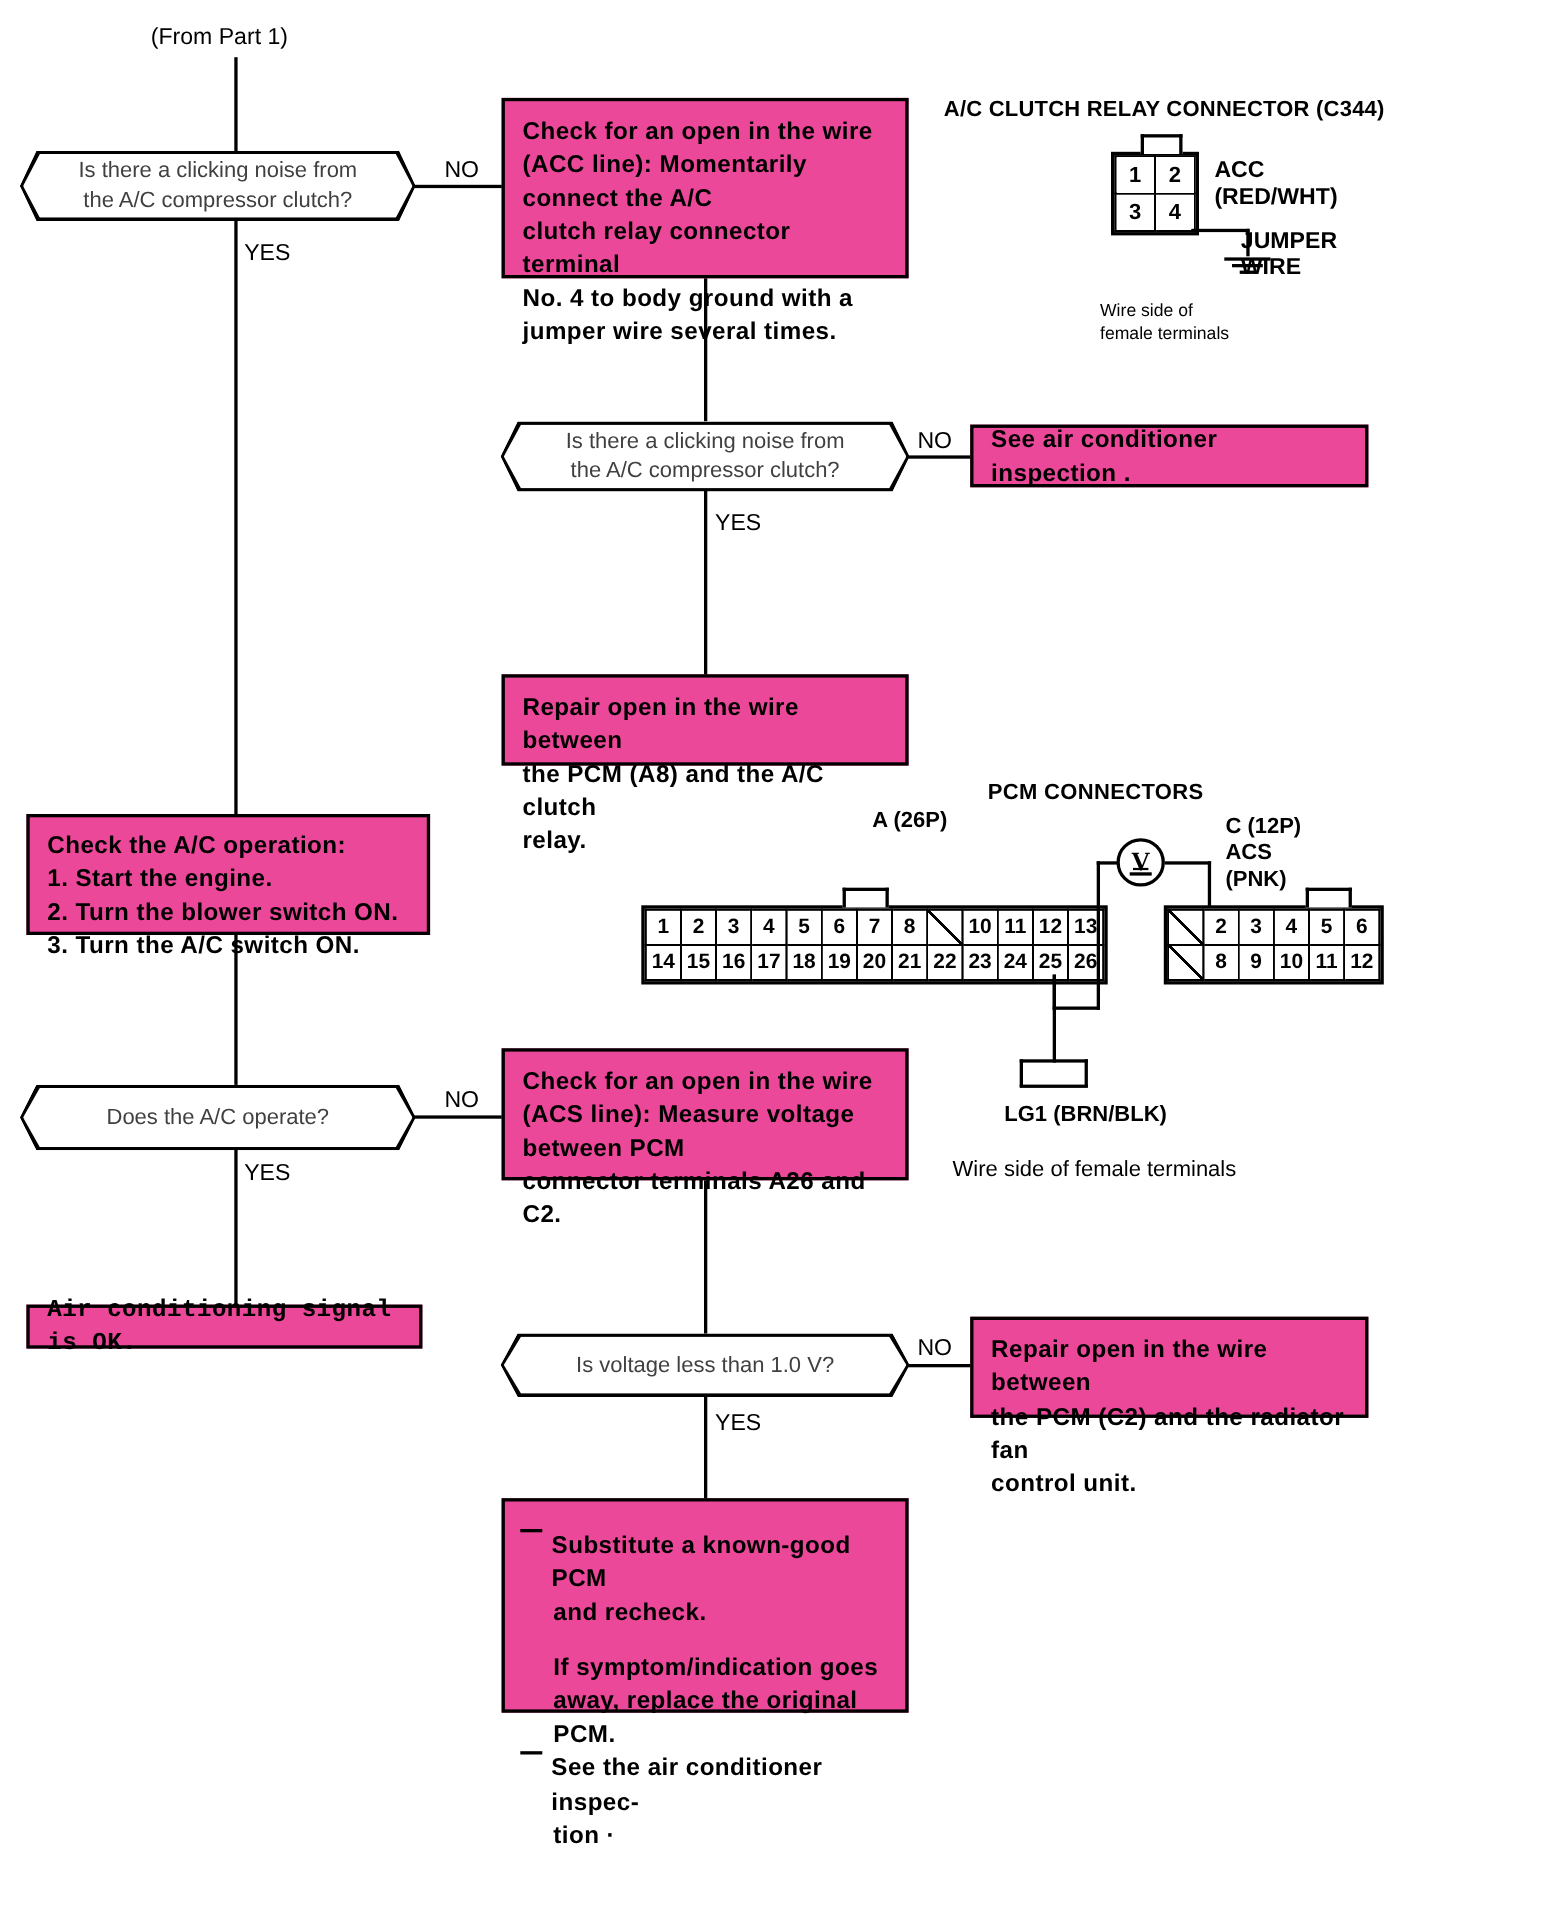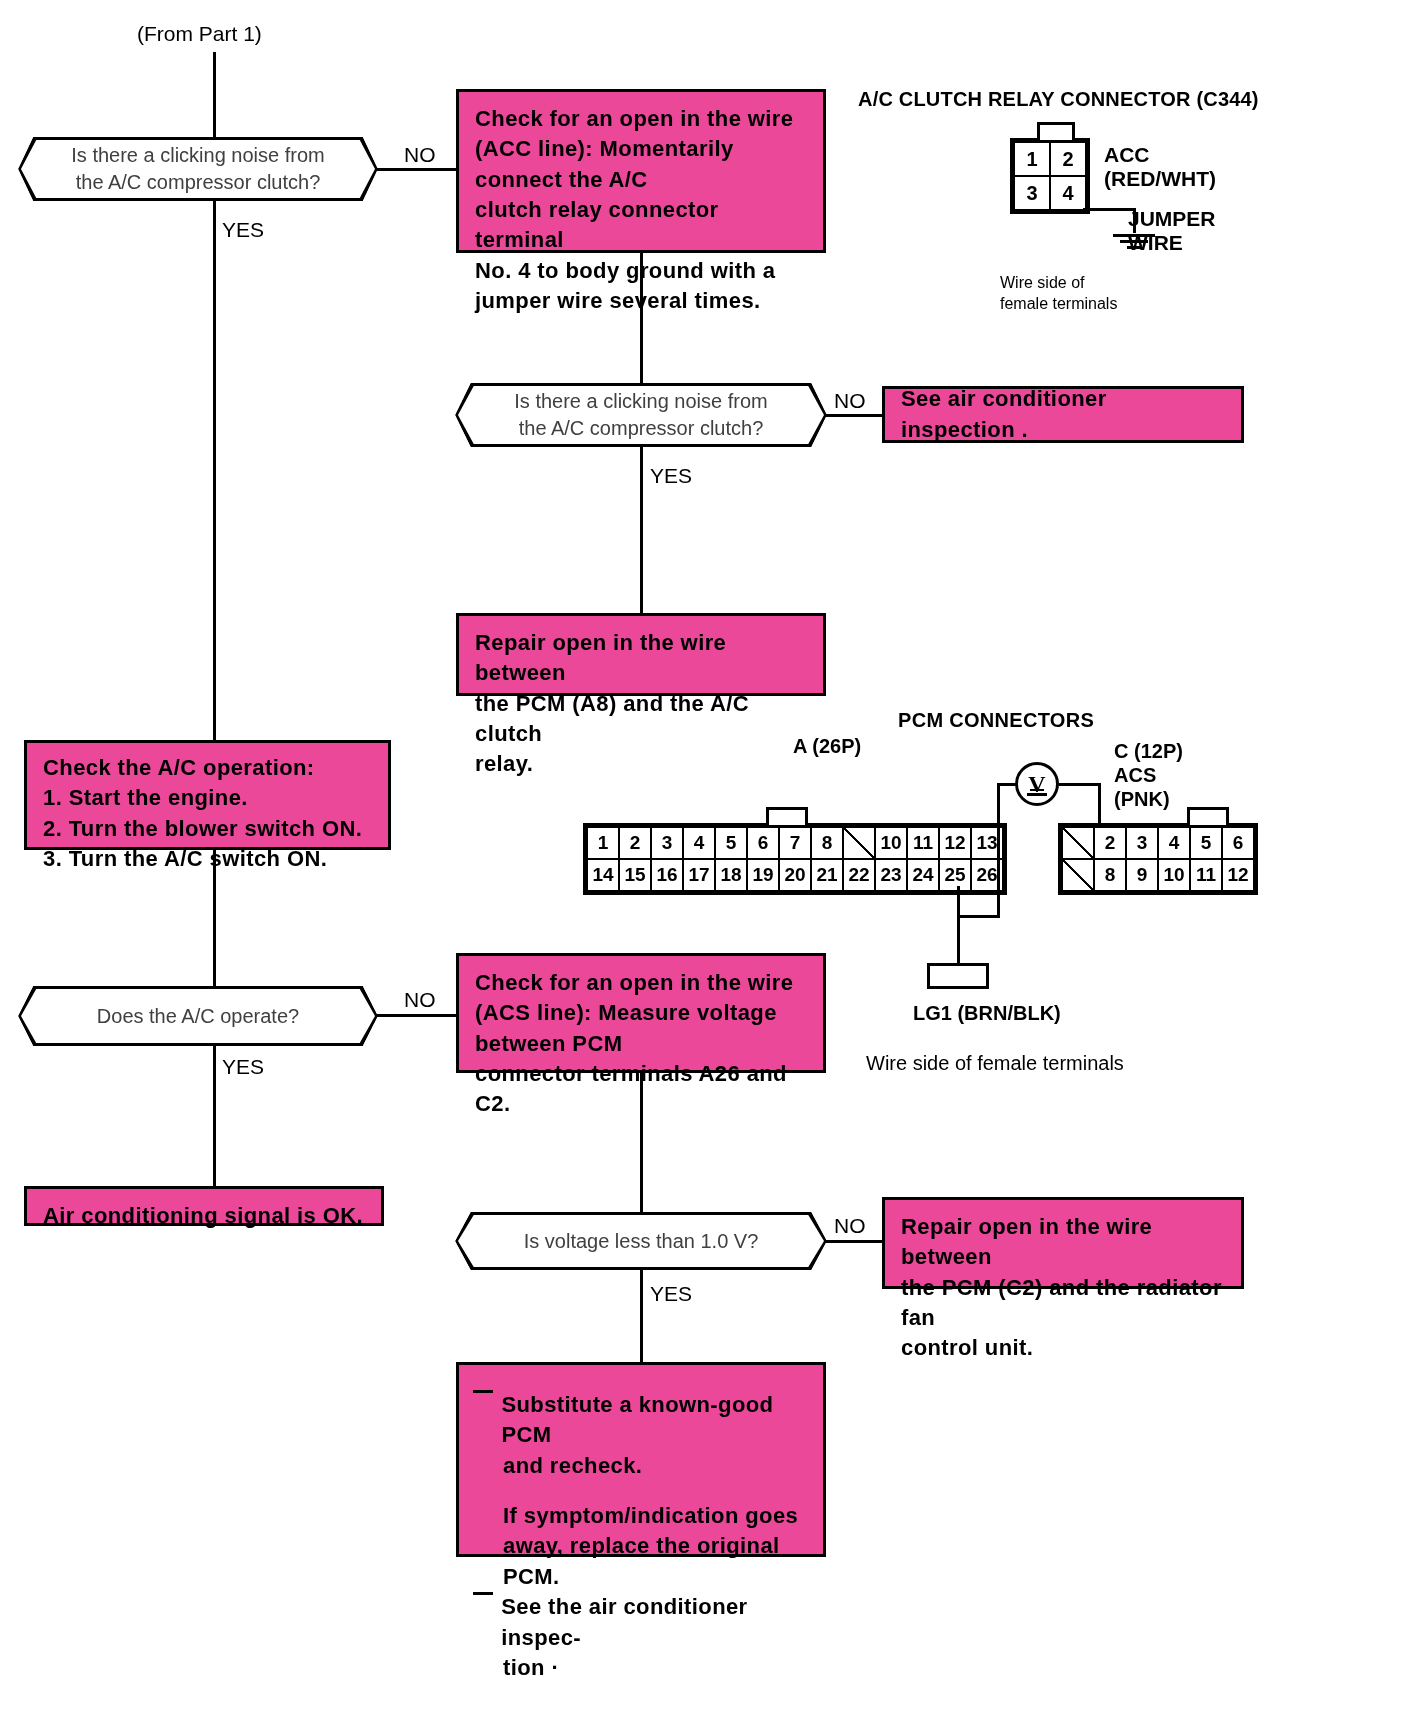--- a/index.html
+++ b/index.html
@@ -201,21 +201,21 @@
         <span class="txt">Does the A/C operate?</span>
       </div>
   </div>
 
   <div class="vline" style="left:213px;top:1045px;height:143px;"></div>
   <div class="t plain" style="left:222px;top:1053px;">YES</div>
 
   <div class="hline" style="left:376px;top:1014px;width:86px;"></div>
   <div class="t plain" style="left:404px;top:986px;">NO</div>
 
-  <div class="box" style="left:24px;top:1186px;width:360px;height:40px;display:flex;align-items:flex-start;">
+  <div class="box" style="left:24px;top:1186px;width:360px;height:40px;display:flex;align-items:center;font-family:Liberation Mono, monospace;">
     <span>Air conditioning signal is OK.</span>
   </div>
 
   <div class="box" style="left:456px;top:953px;width:370px;height:120px;">
     <span style="white-space:pre-line;">Check for an open in the wire
 (ACS line):</span>
 <span style="white-space:pre-line;">Measure voltage between PCM
 connector terminals A26 and C2.</span>
   </div>
 

